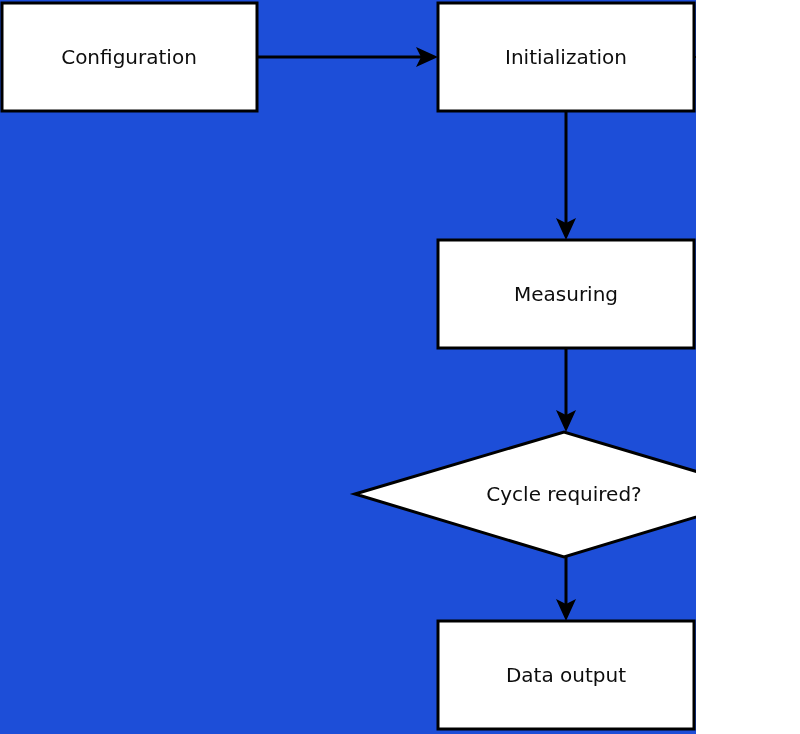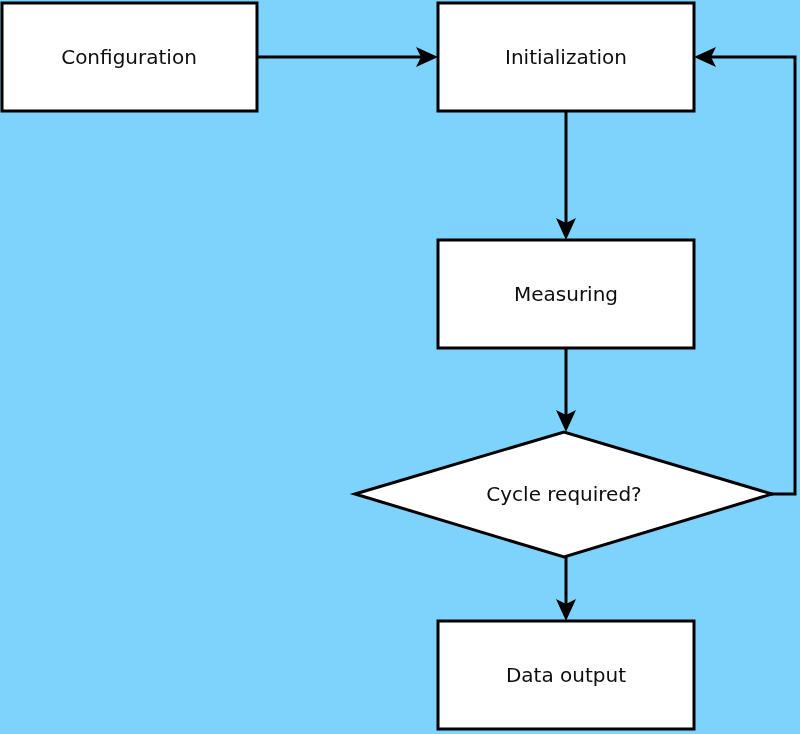--- a/index.html
+++ b/index.html
@@ -6,23 +6,23 @@
   html, body {
     margin: 0;
     padding: 0;
     background: #ffffff;
   }
   body {
     font-family: "DejaVu Sans", sans-serif;
   }
   #flowchart-canvas {
     position: relative;
-    width: 800px;
+    width: 696px;
     height: 734px;
-    background: #7dd3fc;
+    background: #1d4ed8;
     overflow: hidden;
   }
   #flow-svg {
     position: absolute;
     top: 0;
     left: 0;
     width: 800px;
     height: 734px;
   }
   .node-label {

